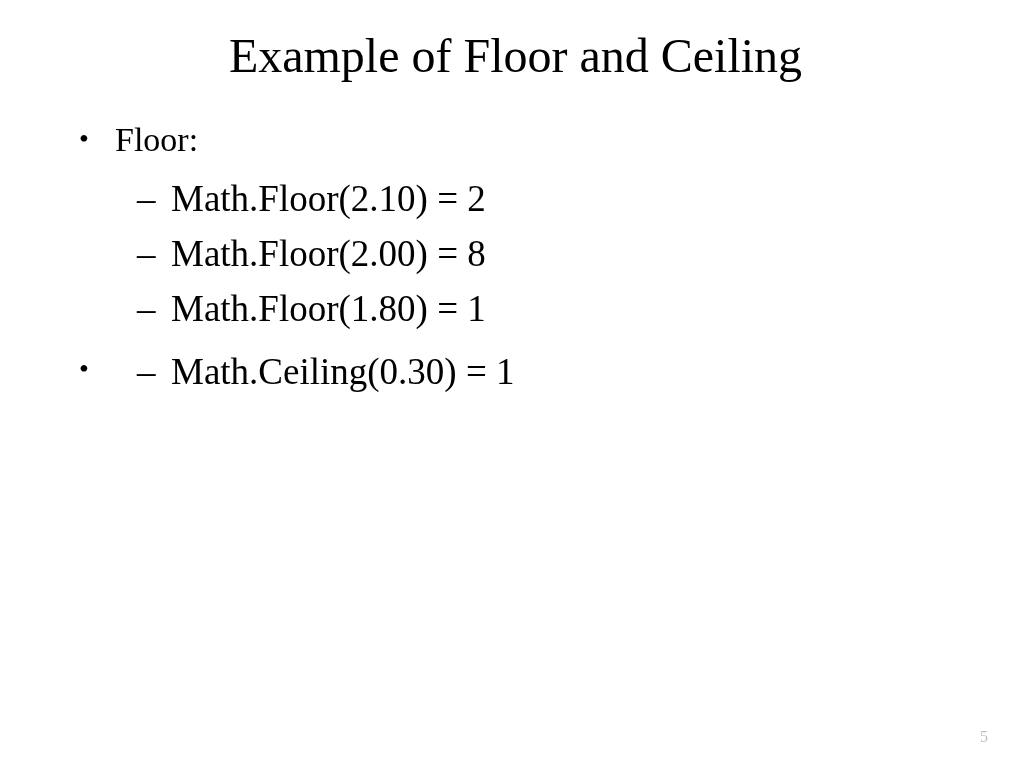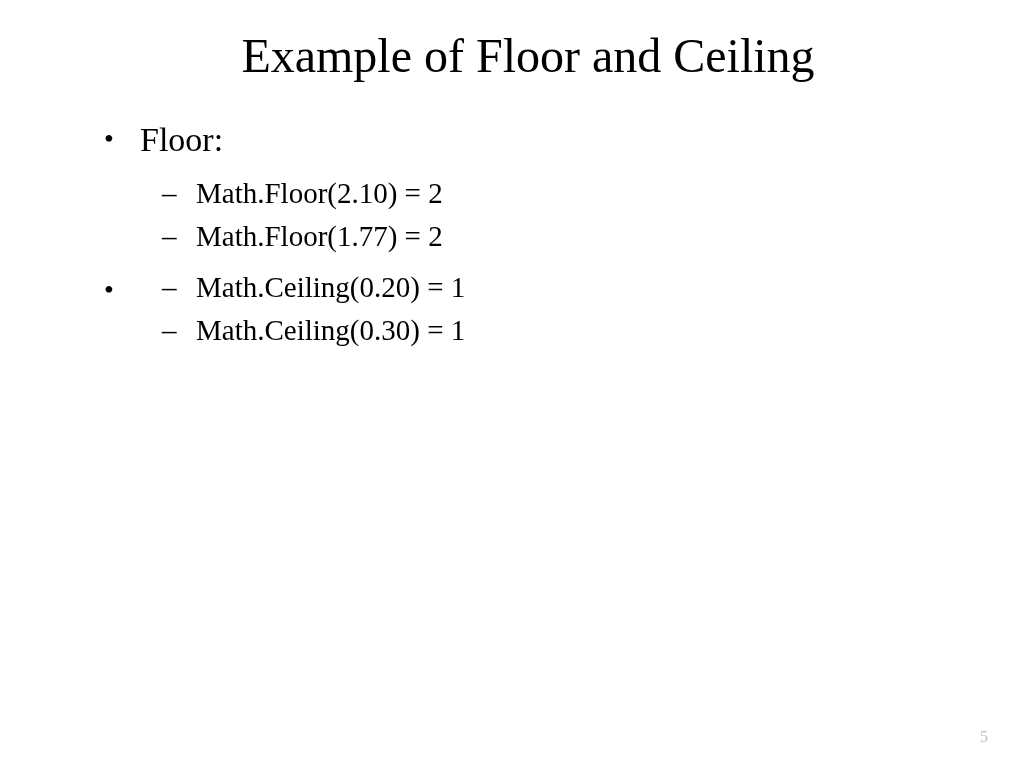--- a/index.html
+++ b/index.html
@@ -8,21 +8,21 @@
       height: 768px;
       background: #ffffff;
       font-family: "Times New Roman", Times, serif;
       color: #000000;
       position: relative;
       overflow: hidden;
     }
     .slide {
       width: 100%;
       height: 100%;
-      padding: 28px 60px 40px 92px;
+      padding: 28px 60px 40px 67px;
       position: relative;
     }
     .title {
       font-size: 48px;
       font-weight: 400;
       text-align: center;
       margin-bottom: 32px;
       letter-spacing: 0px;
     }
     ul.level1 {
@@ -43,21 +43,21 @@
       font-size: 28px;
       top: 4px;
     }
     ul.level2 {
       list-style: none;
       padding-left: 56px;
       margin-top: 8px;
       margin-bottom: 6px;
     }
     ul.level2 > li {
-      font-size: 29px;
+      font-size: 37px;
       line-height: 1.48;
       position: relative;
     }
     ul.level2 > li::before {
       content: "–";
       position: absolute;
       left: -34px;
       top: 0px;
     }
     .page-number {
@@ -73,25 +73,25 @@
 <body>
 
 <div class="slide">
   <h1 class="title">Example of Floor and Ceiling</h1>
 
   <ul class="level1">
     <li>
       <span>Floor:</span>
       <ul class="level2">
         <li><span>Math.Floor(2.10) = 2</span></li>
-        <li><span>Math.Floor(1.77) = 2</span></li>
+        <li><span>Math.Floor(2.00) = 8</span></li>
+        <li><span>Math.Floor(1.80) = 1</span></li>
       </ul>
     </li>
     <li>
       <ul class="level2">
-        <li><span>Math.Ceiling(0.20) = 1</span></li>
         <li><span>Math.Ceiling(0.30) = 1</span></li>
       </ul>
     </li>
   </ul>
 
   <div class="page-number">5</div>
 </div>
 
 </body></html>

